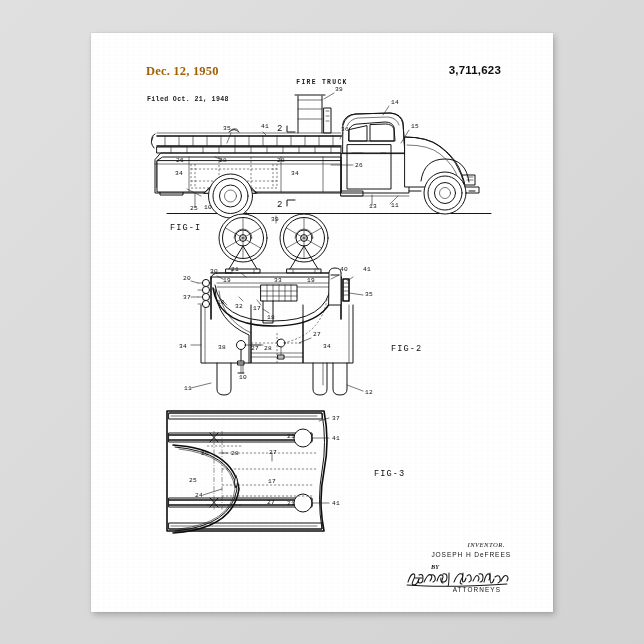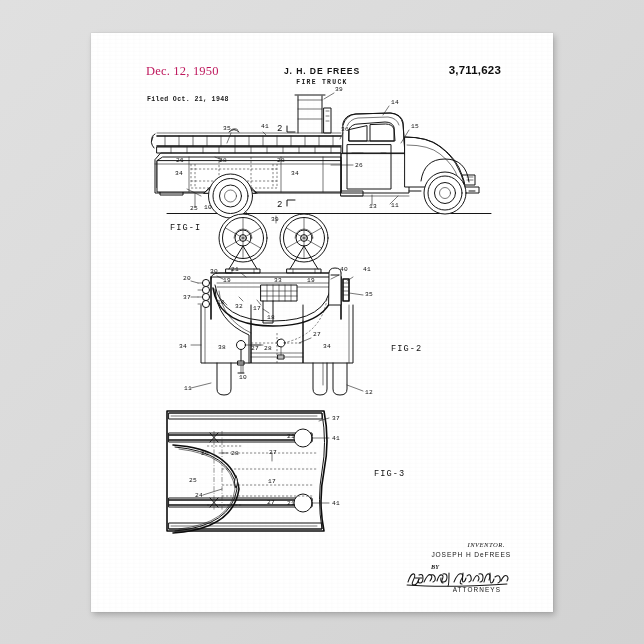--- a/index.html
+++ b/index.html
@@ -47,24 +47,24 @@
     width: 462px;
     height: 579px;
   }
 
   
   .hdr-date {
     position: absolute;
     left: 55px;
     top: 31px;
     font-family: "Liberation Serif", serif;
-    font-weight: normal;
+    font-weight: bold;
     font-size: 12.5px;
     letter-spacing: 0.2px;
-    color: #be185d;
+    color: #a16207;
     white-space: nowrap;
   }
 
   .hdr-inventor {
     position: absolute;
     left: 0;
     top: 33px;
     width: 462px;
     text-align: center;
     font-family: "Liberation Sans", sans-serif;
@@ -195,21 +195,20 @@
 </style>
 </head>
 <body>
 
 <div id="scene">
 
   <div id="poster">
     <div id="sheet-inner">
 
       <div class="hdr-date">Dec. 12, 1950</div>
-      <div class="hdr-inventor">J. H. DE FREES</div>
       <div class="hdr-title">FIRE TRUCK</div>
       <div class="hdr-patno">3,711,623</div>
       <div class="hdr-filed">Filed Oct. 21, 1948</div>
 
       <div id="drawing">
       <svg width="462" height="579" viewBox="0 0 462 579" xmlns="http://www.w3.org/2000/svg">
 
         <g>
 
           <line class="ln" x1="76" y1="180.5" x2="400" y2="180.5"></line>

